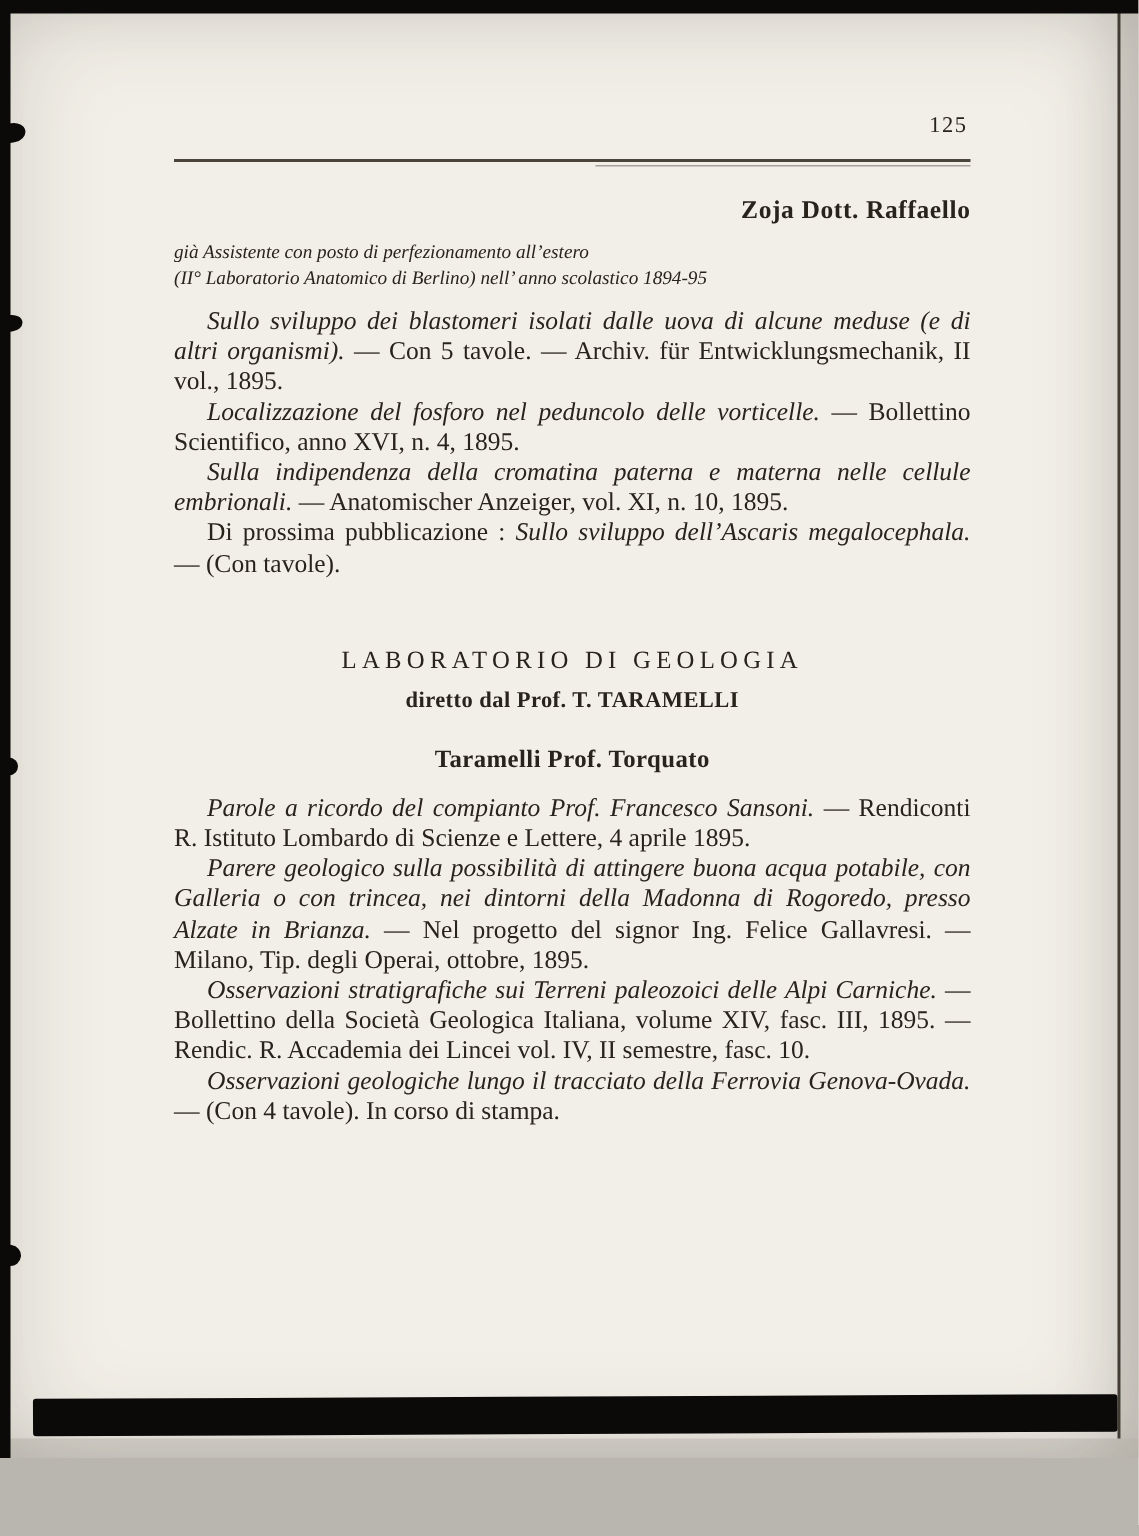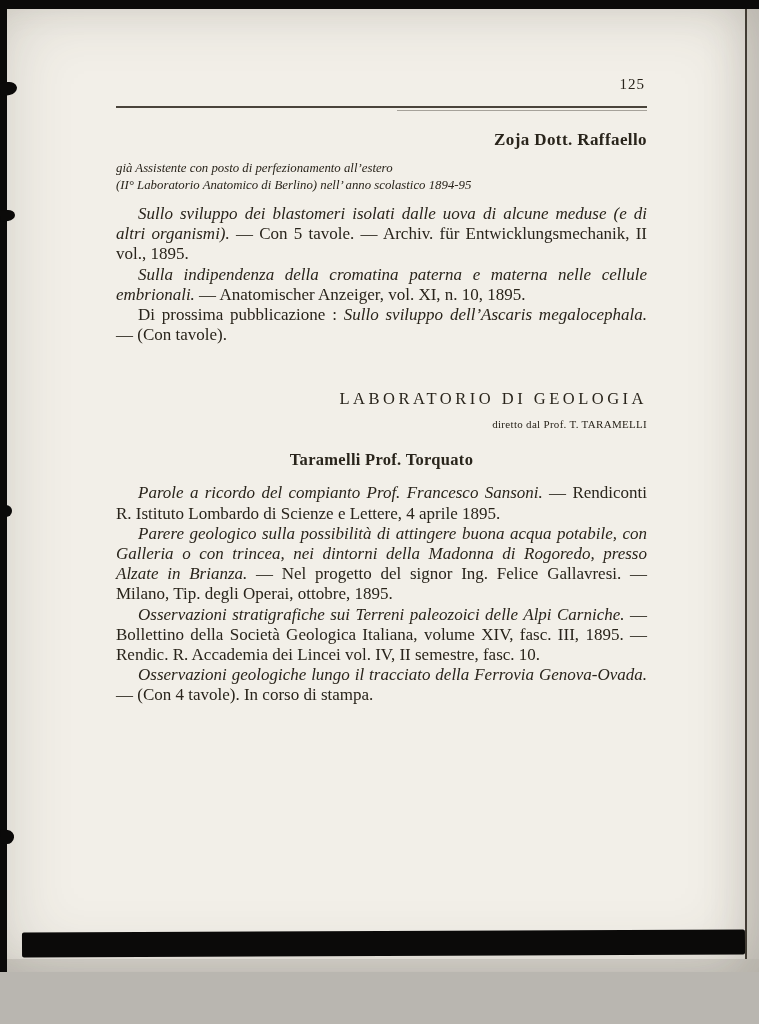--- a/index.html
+++ b/index.html
@@ -40,22 +40,22 @@
   .header-rule::after {
     content:""; position:absolute; right:0; top:4px; width:47%; height:1px;
     background:rgba(74,68,59,.45);
   }
   .author-heading { text-align:right; font-size:17px; font-weight:bold; margin-top:22px; letter-spacing:.4px; }
   .author-subtitle { font-style:italic; font-size:12.8px; line-height:16.5px; margin-top:10px; }
   .entries { margin-top:11px; font-size:17px; line-height:20.2px; text-align:justify; }
   .entry { text-indent:22px; }
   .it { font-style:italic; }
   .sc { font-variant:small-caps; font-style:normal; letter-spacing:.4px; }
-  .section-title { text-align:right; font-size:16.5px; letter-spacing:3.5px; margin-top:44px; font-weight:normal; }
-  .section-subtitle { text-align:right; font-size:11px; font-weight:normal; margin-top:9px; letter-spacing:.3px; }
+  .section-title { text-align:center; font-size:16.5px; letter-spacing:3.5px; margin-top:44px; font-weight:normal; }
+  .section-subtitle { text-align:center; font-size:15px; font-weight:bold; margin-top:9px; letter-spacing:.3px; }
   .author-heading-2 { text-align:center; font-size:16.5px; font-weight:bold; margin-top:20px; letter-spacing:.3px; }
   .entries-2 { margin-top:13px; }
 </style>
 </head>
 <body>
 
 <div class="scan">
 
   <div class="outside-right"></div>
   <div class="edge-right"></div>
@@ -76,20 +76,21 @@
     <div class="header-rule"></div>
 
     <h1 class="author-heading">Zoja Dott. Raffaello</h1>
     <div class="author-subtitle">
       <div>già Assistente con posto di perfezionamento all’estero</div>
       <div>(II° Laboratorio Anatomico di Berlino) nell’ anno scolastico 1894-95</div>
     </div>
 
     <div class="entries">
       <p class="entry"><span class="it">Sullo sviluppo dei blastomeri isolati dalle uova di alcune meduse (e di altri organismi).</span><span> — Con 5 tavole. — Archiv. für Entwicklungsmechanik, II vol., 1895.</span></p>
+      <p class="entry"><span class="it">Localizzazione del fosforo nel peduncolo delle vorticelle.</span><span> — Bollettino Scientifico, anno XVI, n. 4, 1895.</span></p>
       <p class="entry"><span class="it">Sulla indipendenza della cromatina paterna e materna nelle cellule embrionali.</span><span> — Anatomischer Anzeiger, vol. XI, n. 10, 1895.</span></p>
       <p class="entry"><span>Di prossima pubblicazione : </span><span class="it">Sullo sviluppo dell’Ascaris megalocephala.</span><span> — (Con tavole).</span></p>
     </div>
 
     <h2 class="section-title">LABORATORIO DI GEOLOGIA</h2>
     <div class="section-subtitle">diretto dal Prof. T. TARAMELLI</div>
 
     <h1 class="author-heading-2">Taramelli Prof. Torquato</h1>
 
     <div class="entries entries-2">

